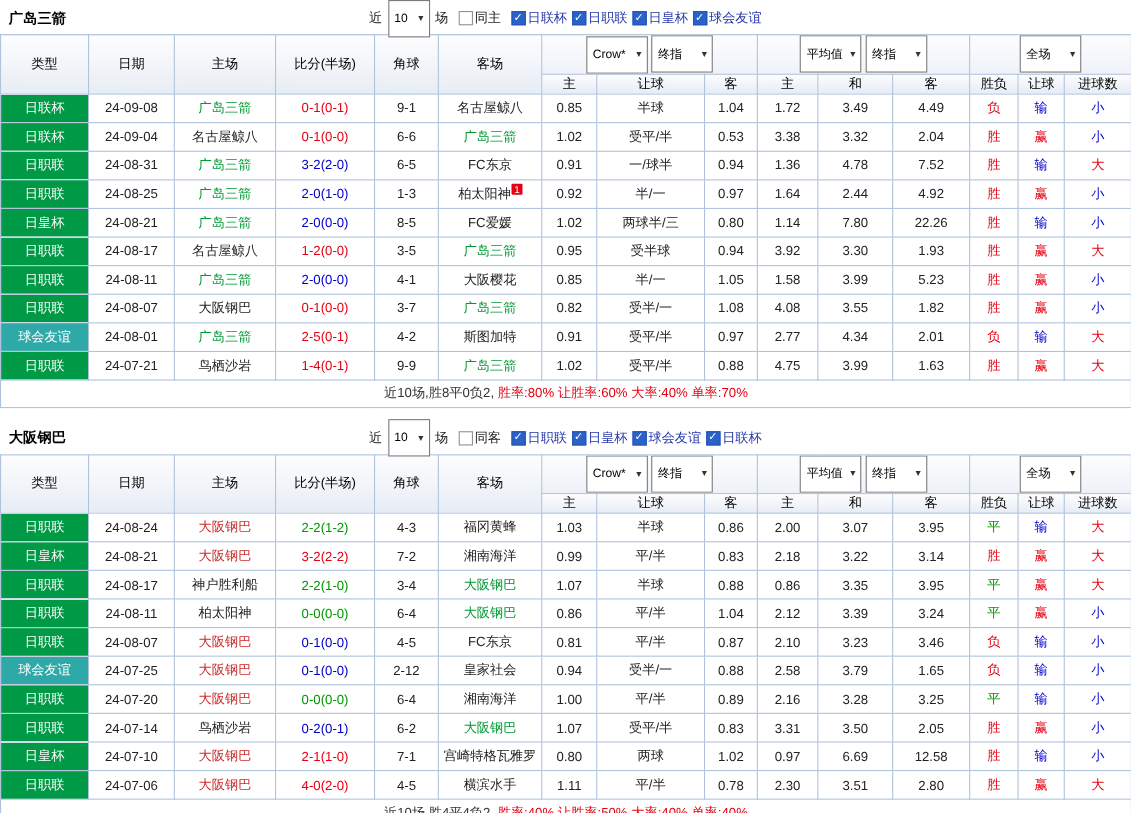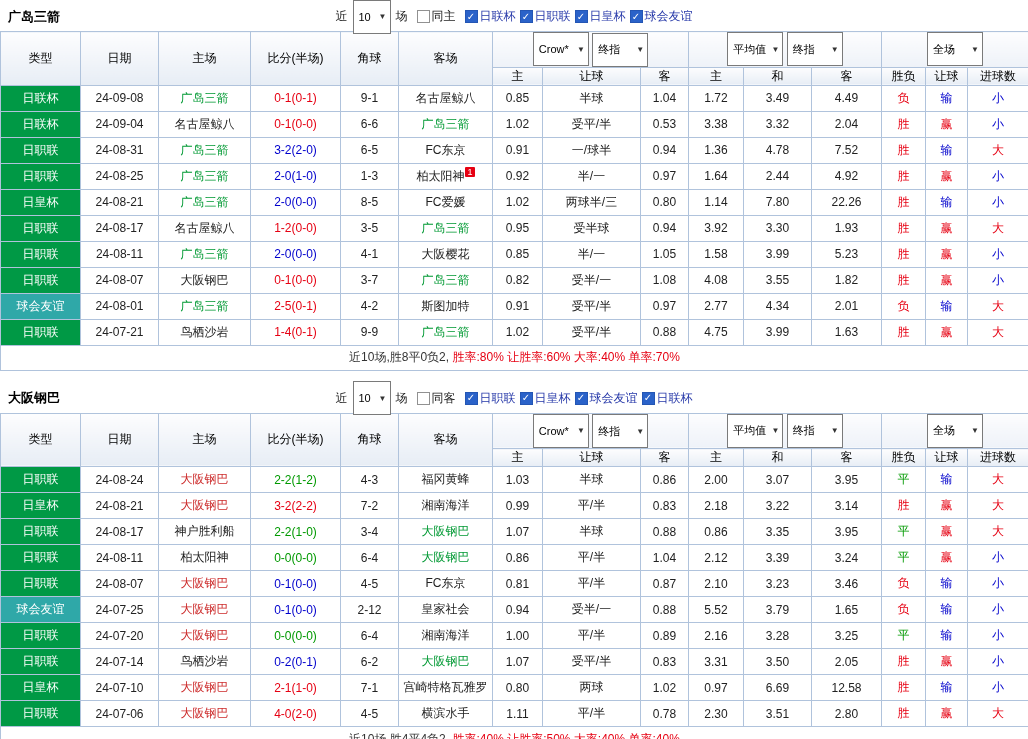--- a/index.html
+++ b/index.html
@@ -567,21 +567,21 @@
           <tr>
             <td class="bg-teal">球会友谊</td>
             <td>24-07-25</td>
             <td class="c-tred">大阪钢巴</td>
             <td class="c-blue">0-1(0-0)</td>
             <td>2-12</td>
             <td>皇家社会</td>
             <td>0.94</td>
             <td>受半/一</td>
             <td>0.88</td>
-            <td>5.52</td>
+            <td>2.58</td>
             <td>3.79</td>
             <td>1.65</td>
             <td class="c-red">负</td>
             <td class="c-blue">输</td>
             <td class="c-blue">小</td>
           </tr>
           <tr>
             <td class="bg-green">日职联</td>
             <td>24-07-20</td>
             <td class="c-tred">大阪钢巴</td>

